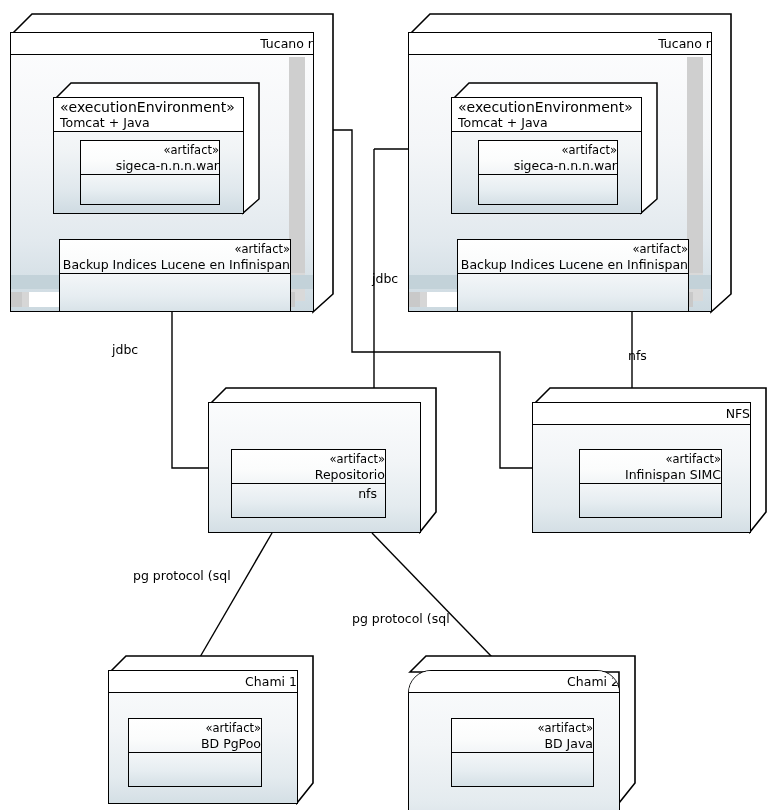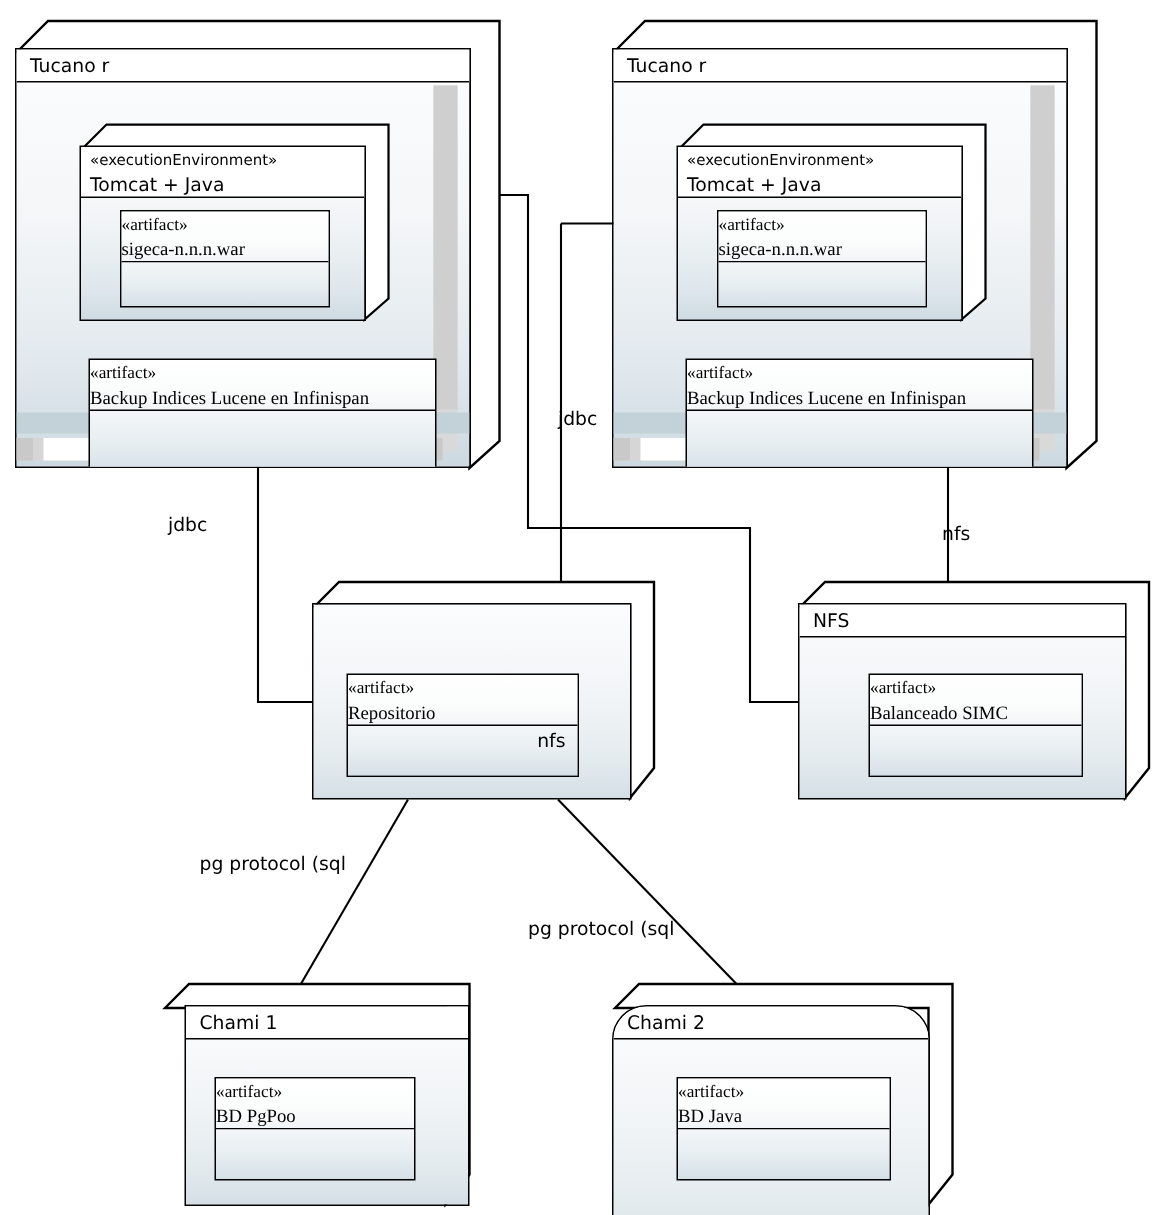--- a/index.html
+++ b/index.html
@@ -57,20 +57,21 @@
     right: 0;
     height: 22px;
     border-bottom: 1.4px solid #000;
     box-sizing: border-box;
     font-size: 12.5px;
     color: #000;
     padding: 3px 0 0 9px;
     background: #ffffff;
     white-space: nowrap;
     overflow: hidden;
+    text-align: right;
   }
   .node-body {
     position: absolute;
     left: 0;
     right: 0;
     bottom: 0;
   }
 
   
   .eenv {
@@ -85,21 +86,21 @@
     height: 34px;
     box-sizing: border-box;
     border-bottom: 1.4px solid #000;
     background: #ffffff;
     padding: 2px 0 0 6px;
     white-space: nowrap;
     overflow: hidden;
   }
   .eenv-header .st {
     display: block;
-    font-size: 10px;
+    font-size: 14px;
     line-height: 15px;
     color: #000;
   }
   .eenv-header .nm {
     display: block;
     font-size: 12.5px;
     line-height: 16px;
     color: #000;
   }
 
@@ -110,26 +111,25 @@
     border: 1.4px solid #000;
     background: linear-gradient(to bottom, #ffffff 0%, #f6f8f9 35%, #e7eef2 72%, #d3dee4 100%);
     overflow: hidden;
   }
   .artifact .ahead {
     position: absolute;
     left: 0; right: 0; top: 0;
     height: 34px;
     box-sizing: border-box;
     border-bottom: 1.3px solid #000;
-    text-align: left;
+    text-align: right;
     padding-top: 2px;
     background: linear-gradient(to bottom, #ffffff 0%, #fbfcfc 60%, #f2f5f7 100%);
     white-space: nowrap;
     overflow: hidden;
-    font-family: Liberation Serif, serif;
   }
   .artifact .ahead .st {
     display: block;
     font-size: 11.5px;
     line-height: 15px;
     color: #000;
   }
   .artifact .ahead .nm {
     display: block;
     font-size: 12.5px;
@@ -330,33 +330,33 @@
   <div class="node" style="left:532px; top:382px; width:236px; height:152px;">
     <svg class="lid" viewBox="0 0 236 152" xmlns="http://www.w3.org/2000/svg">
       <polygon points="2,22 18,6 234,6 234,130 218,150 218,22" fill="#ffffff" stroke="#000000" stroke-width="1.6" stroke-linejoin="miter"></polygon>
     </svg>
     <div class="face plain" style="left:0px; top:20px; width:219px; height:131px;">
       <div class="node-title">NFS</div>
       <div class="node-body" style="top:22px; bottom:0;">
         <div class="artifact" style="left:46px; top:24px; width:143px; height:69px;">
           <div class="ahead">
             <span class="st">«artifact»</span>
-            <span class="nm">Balanceado SIMC</span>
+            <span class="nm">Infinispan SIMC</span>
           </div>
           <div class="abody"></div>
         </div>
       </div>
     </div>
   </div>
 
   <div class="node" style="left:108px; top:650px; width:207px; height:155px;">
     <svg class="lid" viewBox="0 0 207 155" xmlns="http://www.w3.org/2000/svg">
       <polygon points="2,22 18,6 205,6 205,133 189,153 189,22" fill="#ffffff" stroke="#000000" stroke-width="1.6" stroke-linejoin="miter"></polygon>
     </svg>
-    <div class="face plain" style="left:15px; top:20px; width:190px; height:134px;">
+    <div class="face plain" style="left:0px; top:20px; width:190px; height:134px;">
       <div class="node-title">Chami 1</div>
       <div class="node-body" style="top:22px; bottom:0;">
         <div class="artifact" style="left:19px; top:25px; width:134px; height:69px;">
           <div class="ahead">
             <span class="st">«artifact»</span>
             <span class="nm">BD PgPoo</span>
           </div>
           <div class="abody"></div>
         </div>
       </div>

